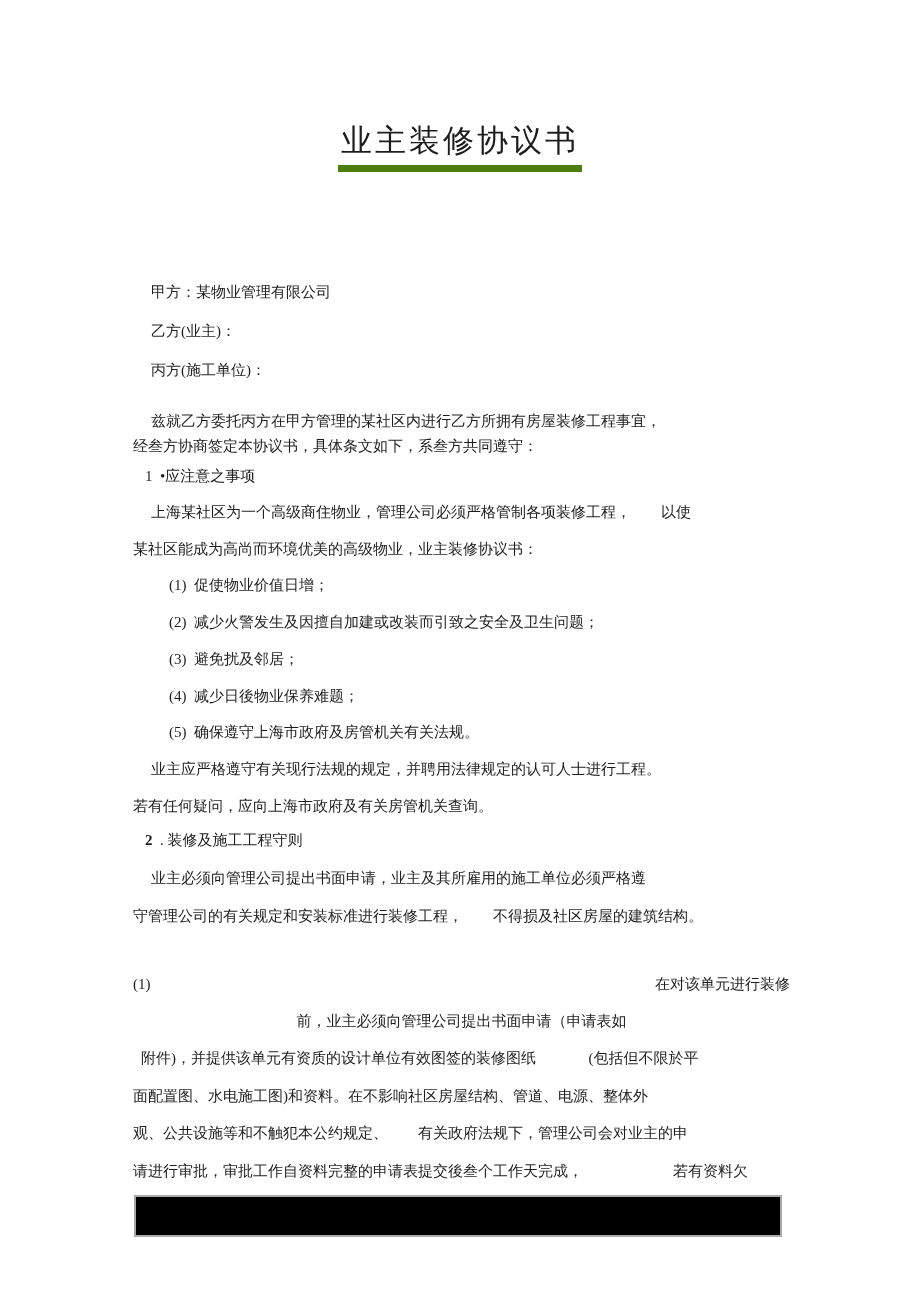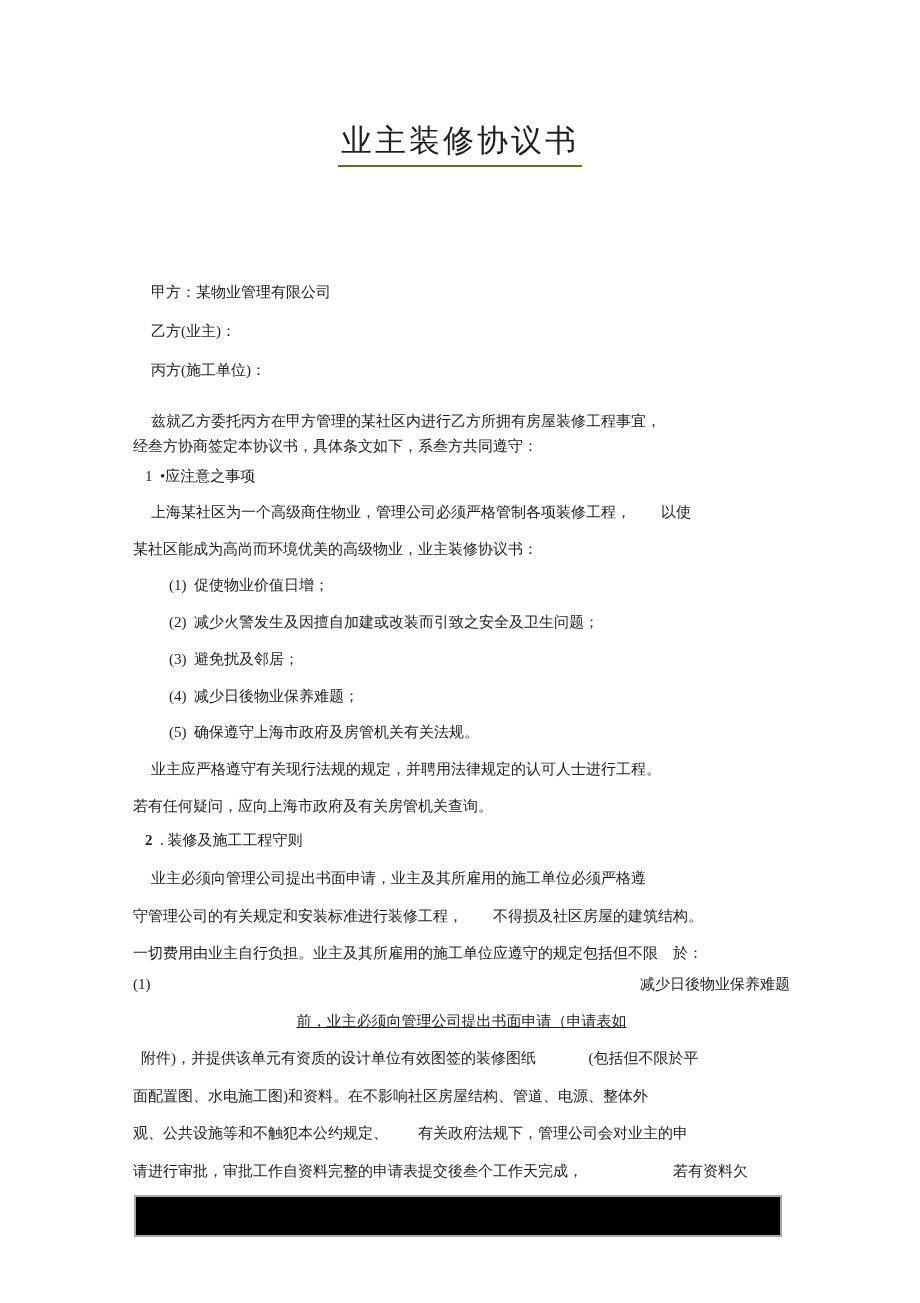--- a/index.html
+++ b/index.html
@@ -16,40 +16,39 @@
     position: absolute;
     top: 120px;
     left: 0;
     width: 100%;
     text-align: center;
   }
   .title {
     display: inline-block;
     font-size: 31px;
     letter-spacing: 3px;
-    border-bottom: 2px solid #4d7c0f;
+    border-bottom: 7px solid #4d7c0f;
     padding: 0 3px 3px 3px;
     white-space: pre;
   }
   .line {
     position: absolute;
     left: 133px;
     font-size: 15px;
     line-height: 26px;
     white-space: pre;
   }
   .indent { left: 151px; }
   .list   { left: 169px; font-family: Liberation Serif, serif; }
   .head   { left: 145px; }
   .sub    { left: 141px; }
   .center {
     left: 133px;
     width: 657px;
     text-align: center;
-    text-decoration: underline;
   }
   .split {
     left: 133px;
     width: 657px;
     display: flex;
     justify-content: space-between;
   }
   .head b { font-weight: bold; }
   .black-bar {
     position: absolute;
@@ -88,25 +87,24 @@
   <div class="line list" style="top:683px">(4)  减少日後物业保养难题；</div>
   <div class="line list" style="top:719px">(5)  确保遵守上海市政府及房管机关有关法规。</div>
 
   <div class="line indent" style="top:756px">业主应严格遵守有关现行法规的规定，并聘用法律规定的认可人士进行工程。</div>
   <div class="line" style="top:793px">若有任何疑问，应向上海市政府及有关房管机关查询。</div>
 
   <div class="line head" style="top:827px"><b>2</b><span>  . 装修及施工工程守则</span></div>
 
   <div class="line indent" style="top:865px">业主必须向管理公司提出书面申请，业主及其所雇用的施工单位必须严格遵</div>
   <div class="line" style="top:903px">守管理公司的有关规定和安装标准进行装修工程，　　不得损及社区房屋的建筑结构。</div>
-  <div class="line" style="top:940px">一切费用由业主自行负担。业主及其所雇用的施工单位应遵守的规定包括但不限　於：</div>
 
   <div class="line split" style="top:971px">
     <span>(1)</span>
-    <span>减少日後物业保养难题</span>
+    <span>在对该单元进行装修</span>
   </div>
 
   <div class="line center" style="top:1008px">前，业主必须向管理公司提出书面申请（申请表如</div>
   <div class="line sub" style="top:1045px">附件)，并提供该单元有资质的设计单位有效图签的装修图纸　　　  (包括但不限於平</div>
   <div class="line" style="top:1120px">观、公共设施等和不触犯本公约规定、　　有关政府法规下，管理公司会对业主的申</div>
   <div class="line" style="top:1083px">面配置图、水电施工图)和资料。在不影响社区房屋结构、管道、电源、整体外</div>
   <div class="line" style="top:1158px">请进行审批，审批工作自资料完整的申请表提交後叁个工作天完成，　　　　　　若有资料欠</div>
 
   <div class="black-bar"></div>
 

